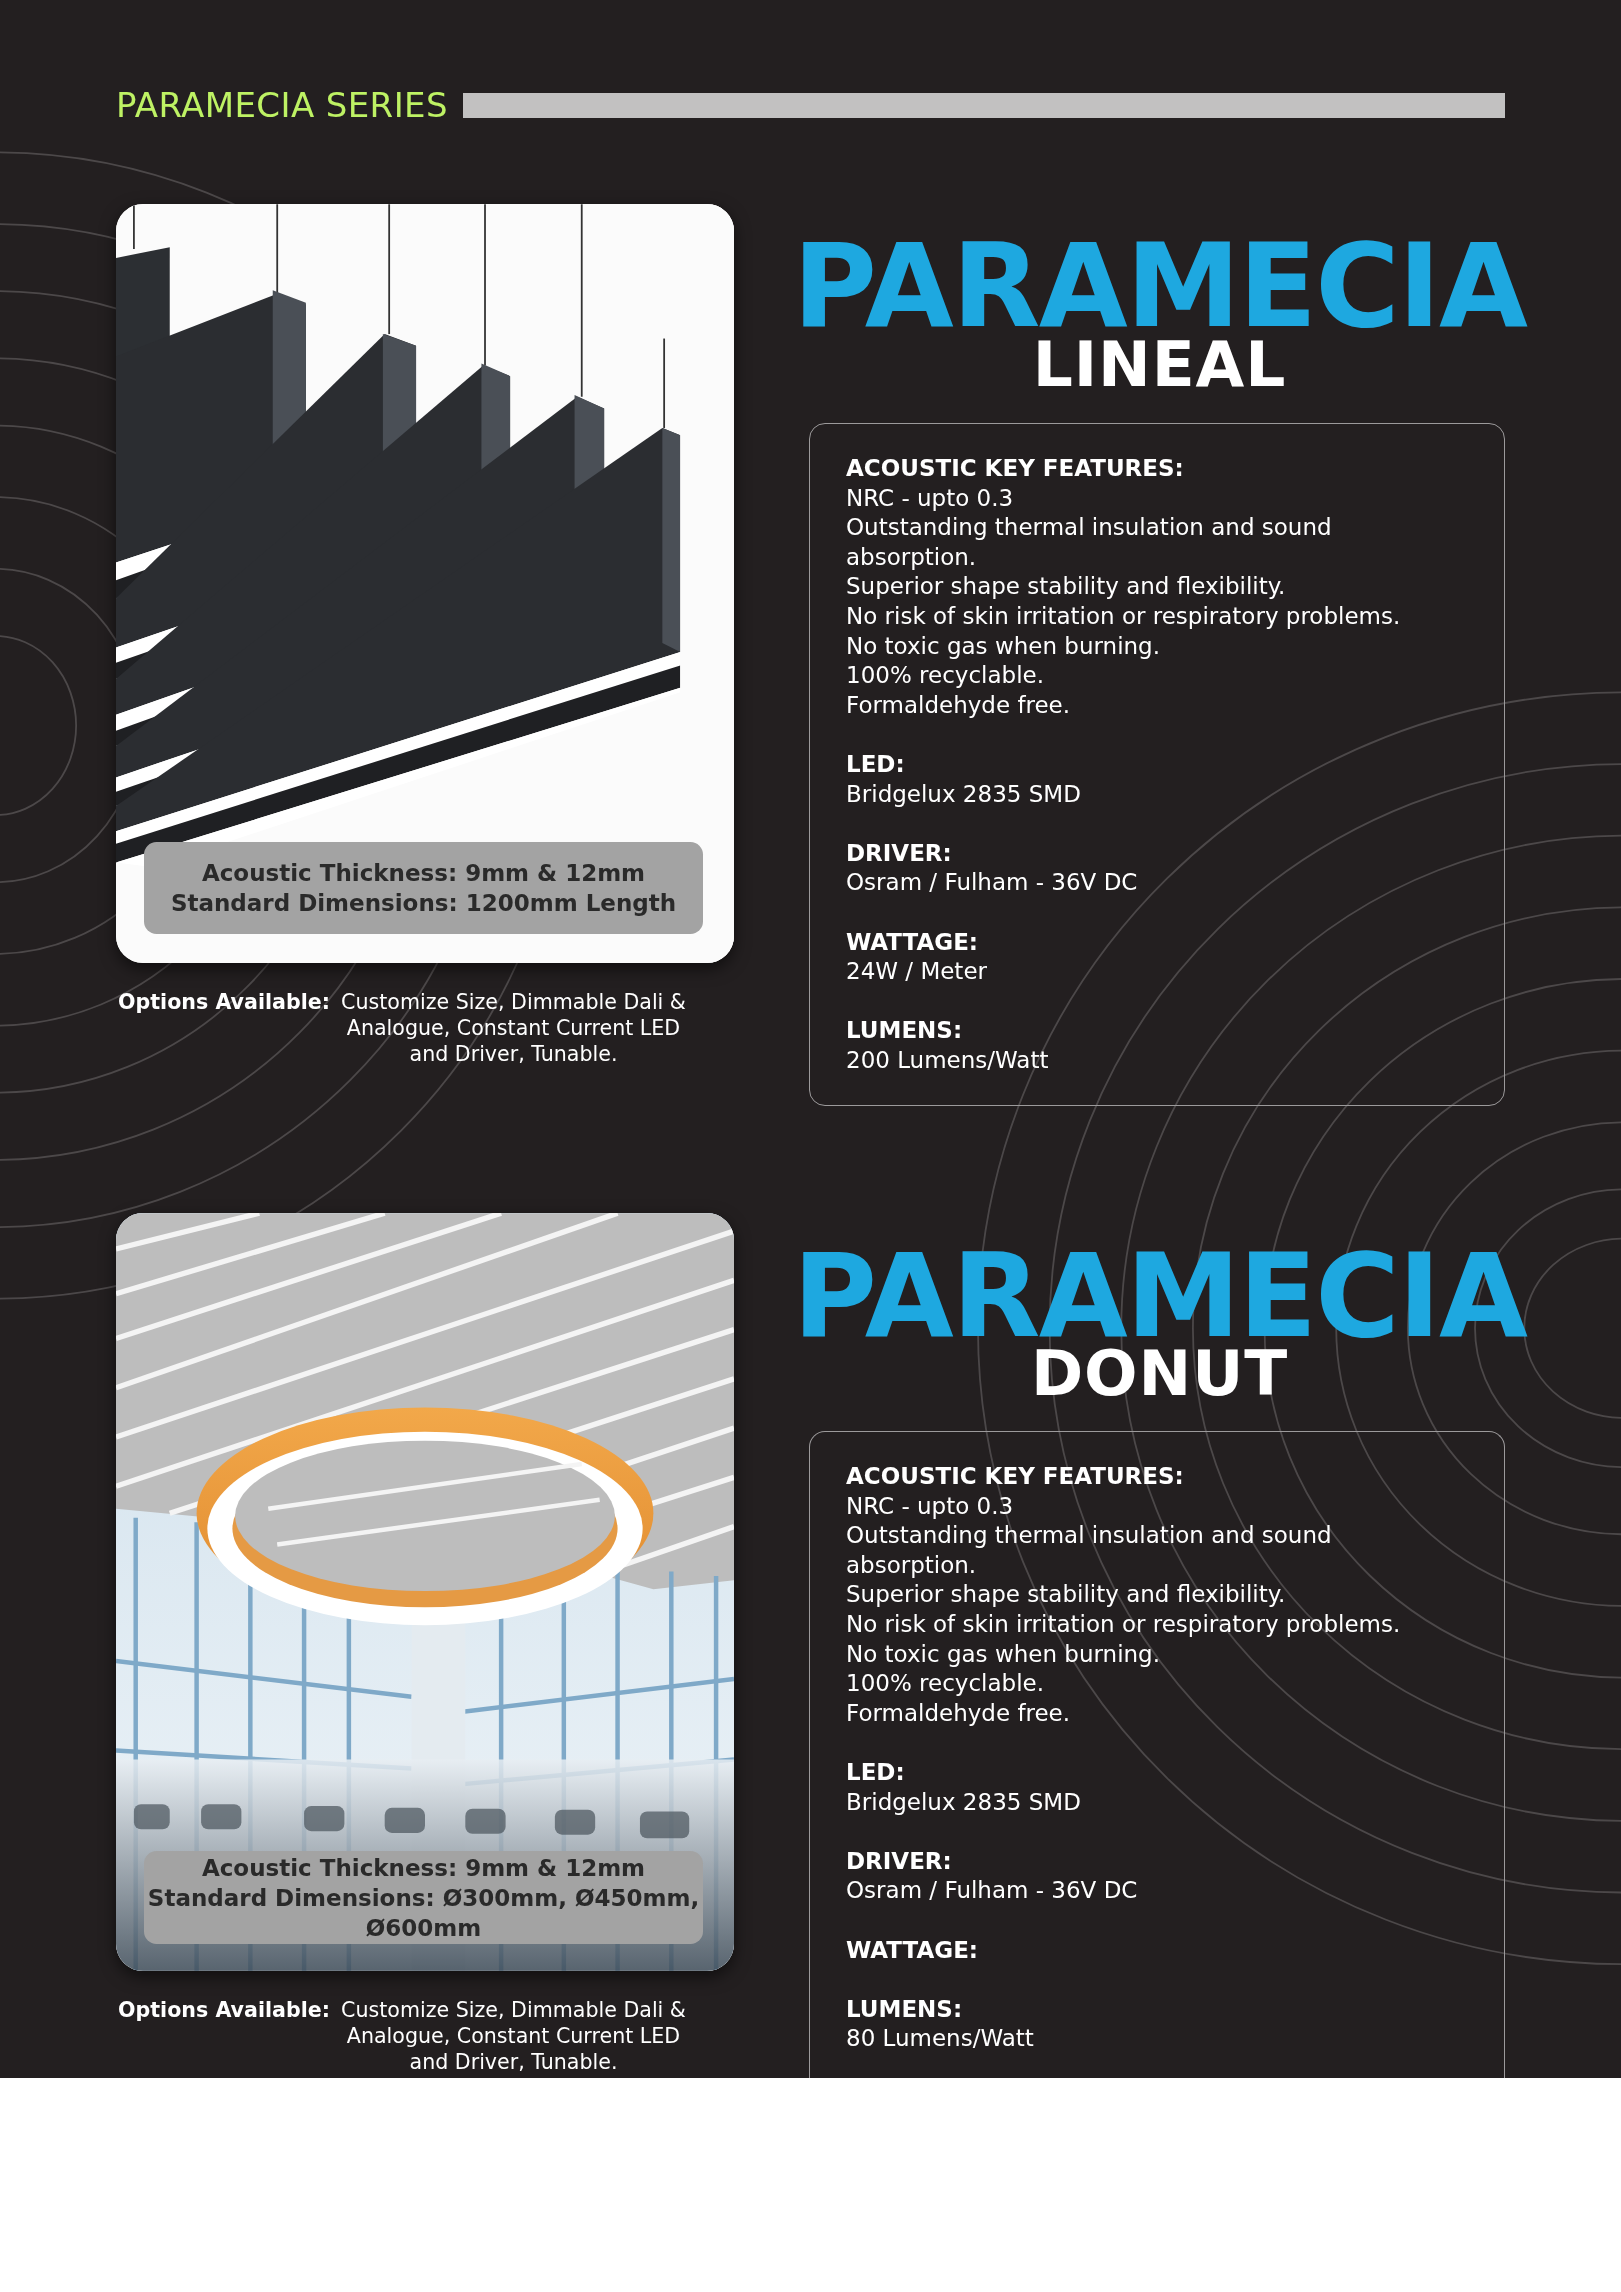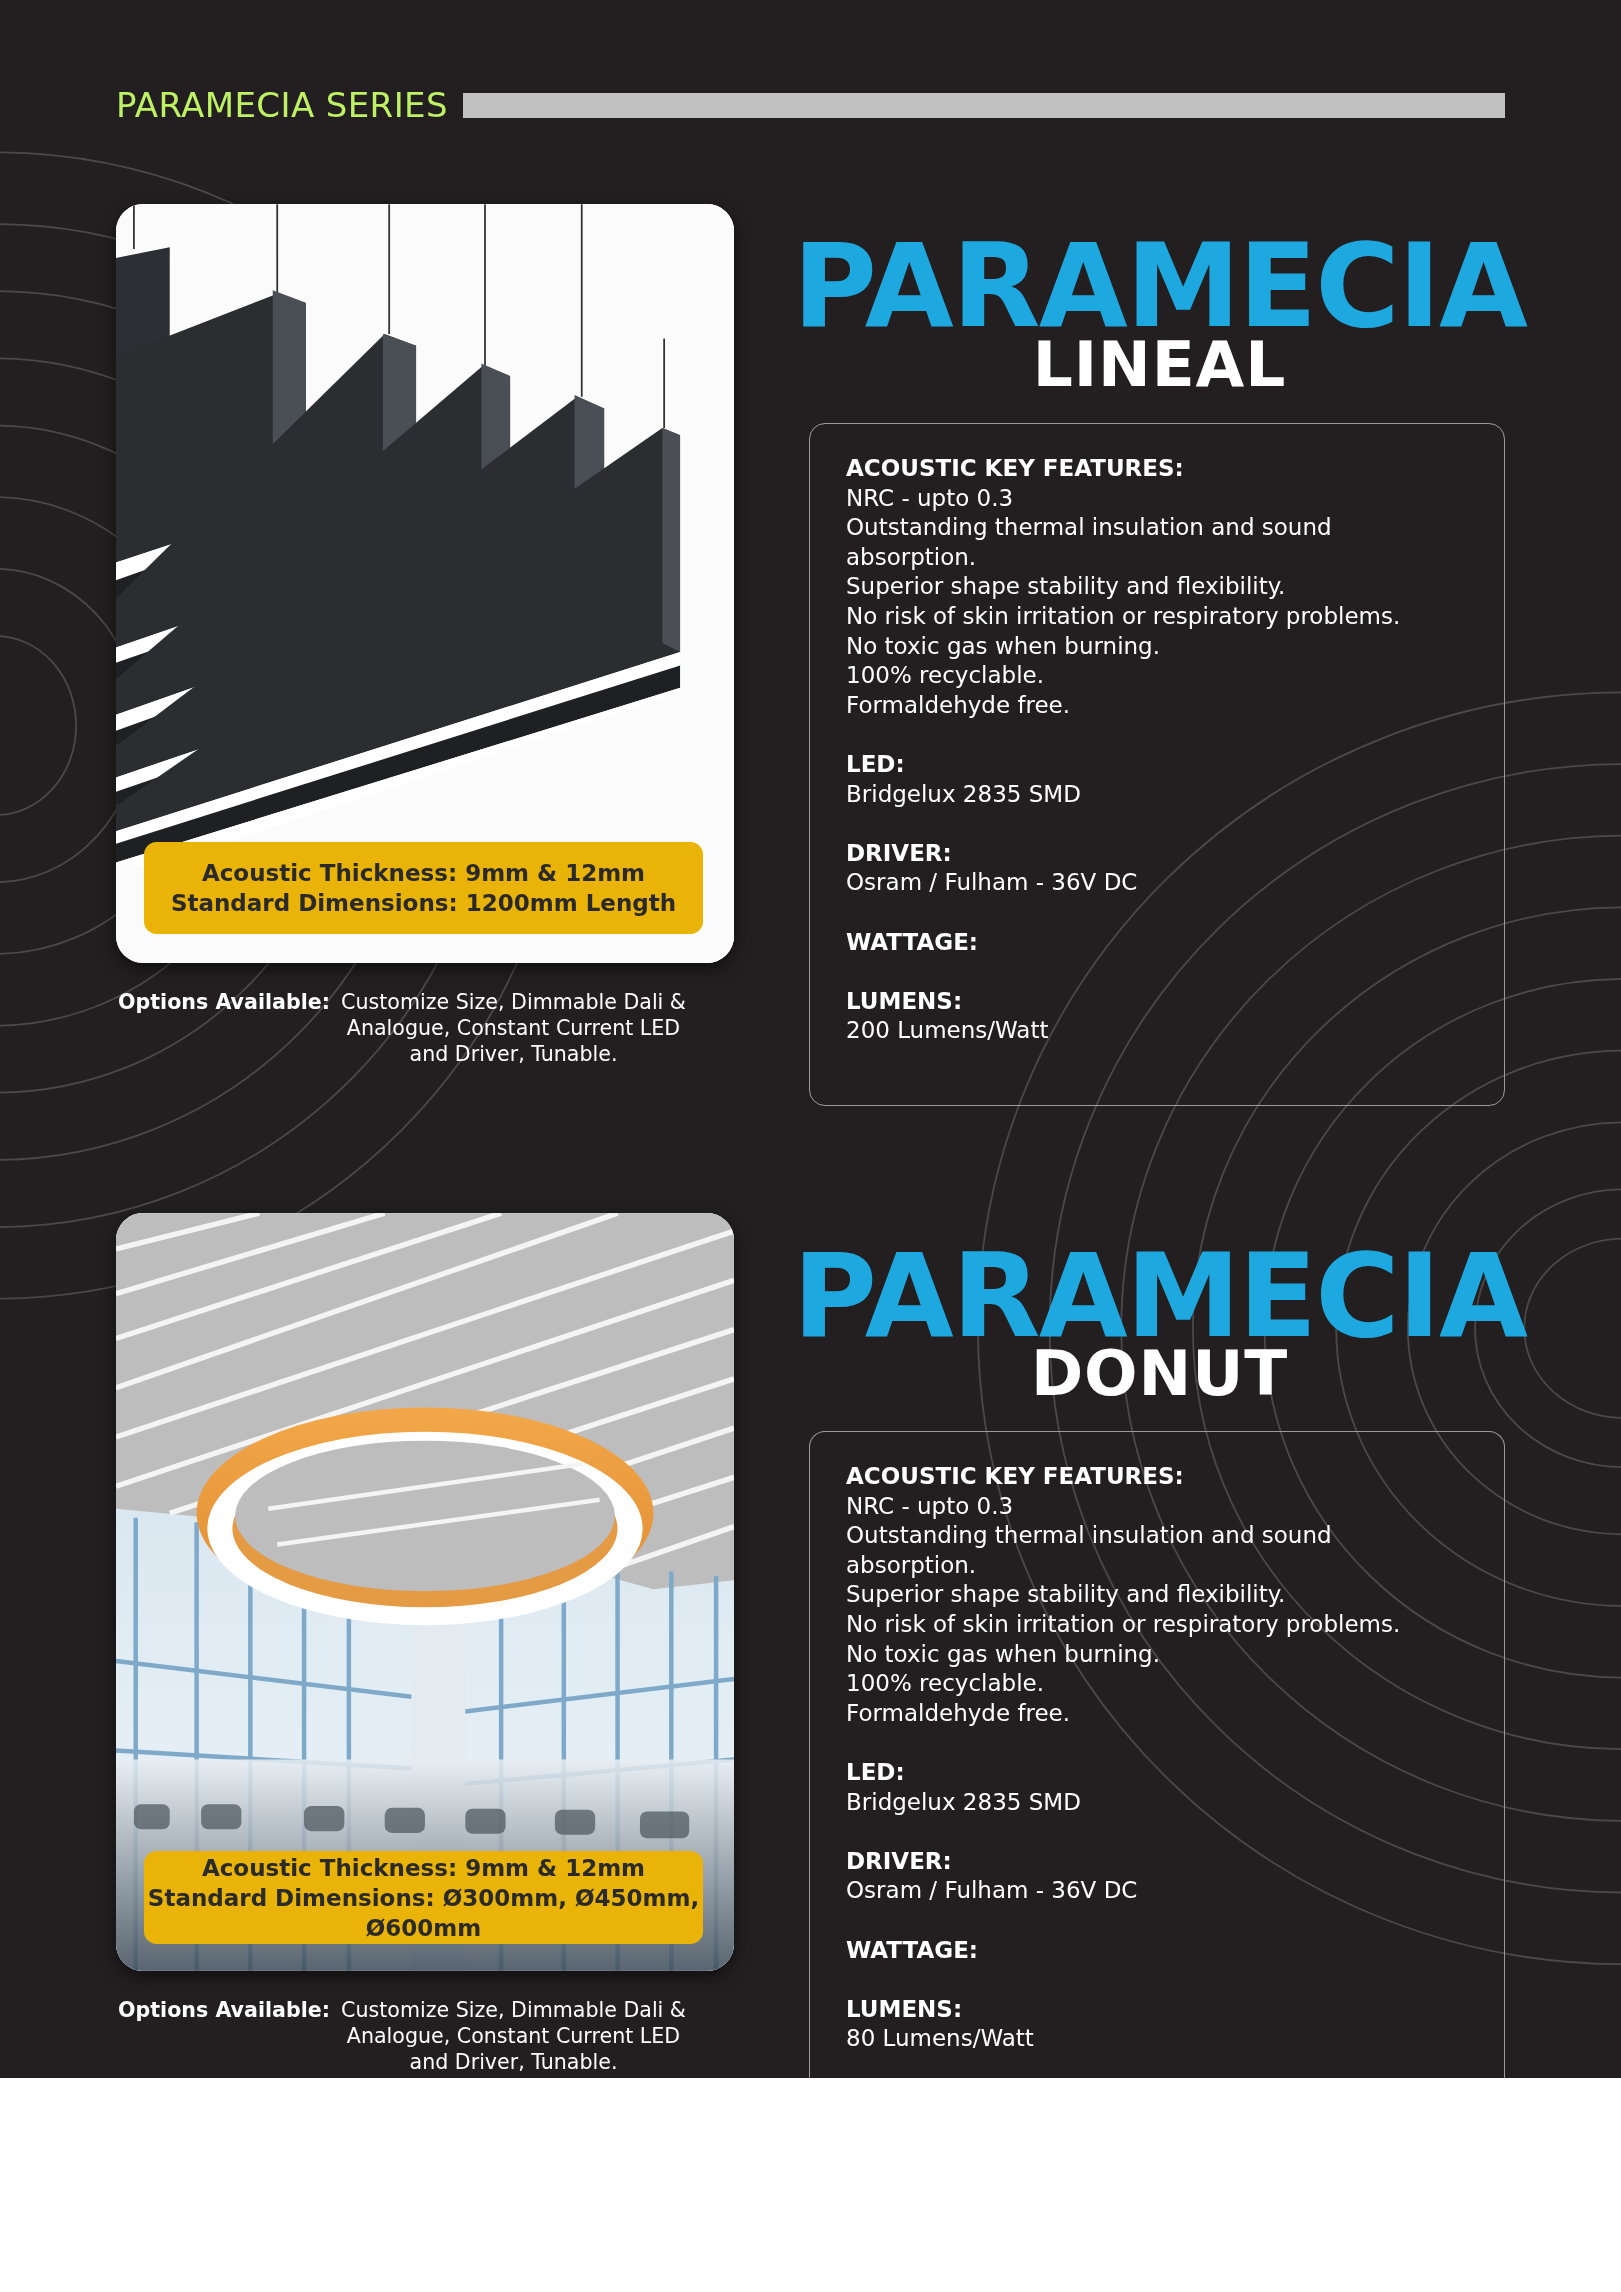--- a/index.html
+++ b/index.html
@@ -13,21 +13,21 @@
   
   .series-label { position: absolute; left: 116px; top: 86px; font-size: 34px; color: #bef264; letter-spacing: 0.4px; line-height: 38px; white-space: nowrap; }
   .series-bar { position: absolute; left: 463px; top: 93px; width: 1042px; height: 25px; background: #c2c1c1; }
 
   
   .card { position: absolute; left: 116px; width: 618px; border-radius: 27px; overflow: hidden; box-shadow: 0 5.4px 16px rgba(0,0,0,0.55); }
   .card-1 { top: 204px; height: 759px; background: #fbfbfb; }
   .card-2 { top: 1213px; height: 758px; background: #d9e4ec; }
   .card svg.photo { position: absolute; left: 0; top: 0; }
 
-  .caption { position: absolute; left: 28px; width: 559px; background: #eab308; border-radius: 12.5px; color: #2a2a2a; font-weight: bold; font-size: 23px; line-height: 30px; text-align: center; display: flex; flex-direction: column; justify-content: center; }
+  .caption { position: absolute; left: 28px; width: 559px; background: #a3a3a3; border-radius: 12.5px; color: #2a2a2a; font-weight: bold; font-size: 23px; line-height: 30px; text-align: center; display: flex; flex-direction: column; justify-content: center; }
   .card-1 .caption { top: 638px; height: 92px; }
   .card-2 .caption { top: 638px; height: 93px; }
   .caption span { display: block; }
 
   
   .options { position: absolute; left: 118px; width: 609px; display: flex; color: #ffffff; font-size: 20.6px; line-height: 26px; text-align: center; }
   .options-1 { top: 989px; }
   .options-2 { top: 1997px; }
   .options .opt-label { font-weight: bold; white-space: nowrap; width: 212px; flex: none; }
   .options .opt-value { width: 367px; }
@@ -147,20 +147,21 @@
     <span class="fl">100% recyclable.</span>
     <span class="fl">Formaldehyde free.</span>
     <span class="gap"></span>
     <span class="fh">LED:</span>
     <span class="fl">Bridgelux 2835 SMD</span>
     <span class="gap"></span>
     <span class="fh">DRIVER:</span>
     <span class="fl">Osram / Fulham - 36V DC</span>
     <span class="gap"></span>
     <span class="fh">WATTAGE:</span>
+    <span class="fl">24W / Meter</span>
     <span class="gap"></span>
     <span class="fh">LUMENS:</span>
     <span class="fl">200 Lumens/Watt</span>
   </div>
 
   <div class="card card-2">
     <svg class="photo" width="618" height="758" viewBox="0 0 690 846">
       <defs>
         <linearGradient id="windowGrad" x1="0" y1="0" x2="0" y2="1">
           <stop offset="0" stop-color="#cfe0ec"></stop>

